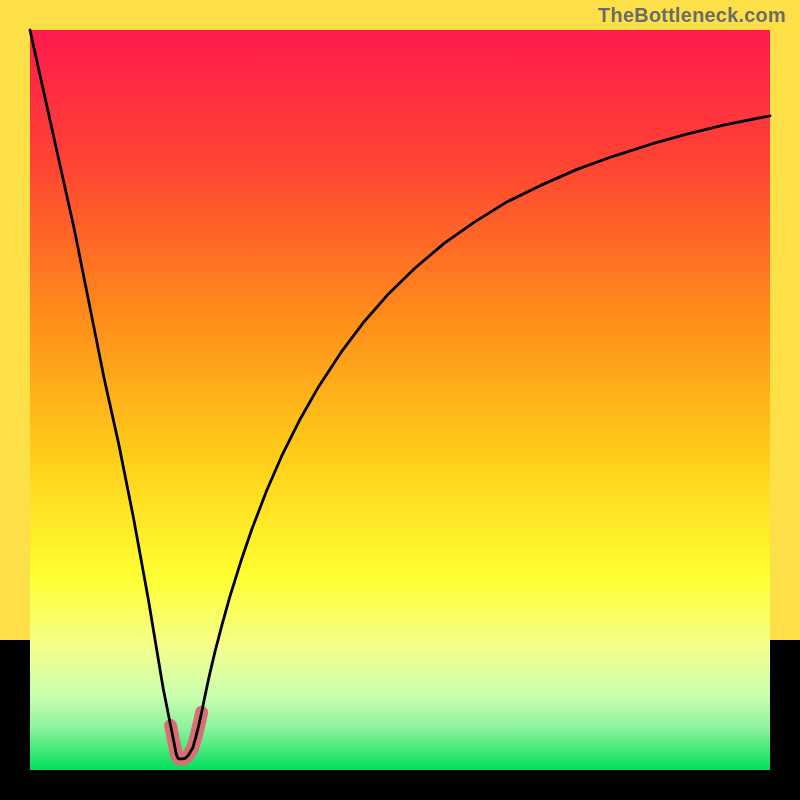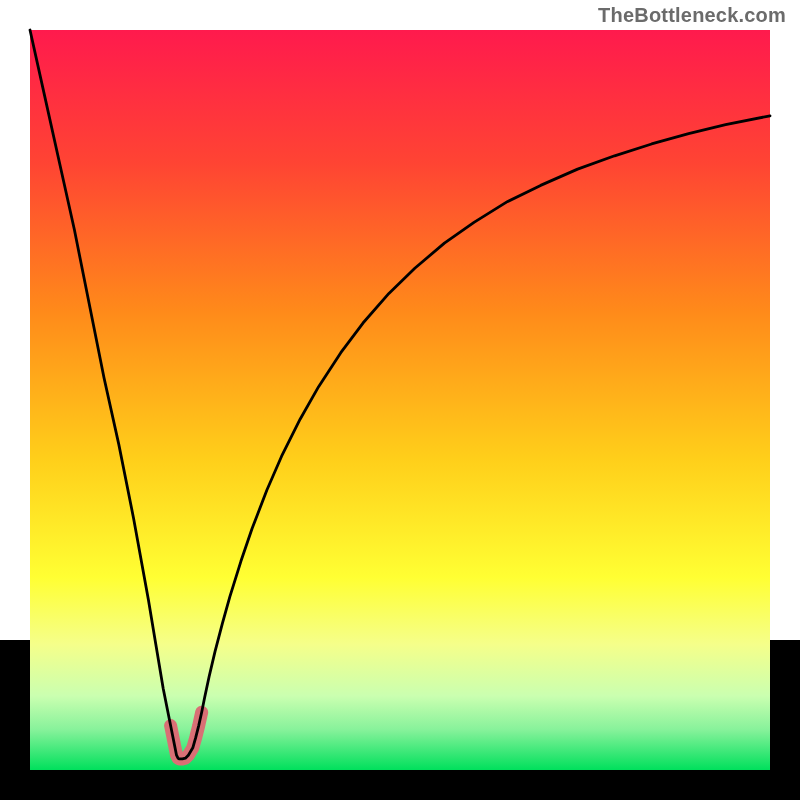--- a/index.html
+++ b/index.html
@@ -7,21 +7,21 @@
     padding: 0;
     width: 800px;
     height: 800px;
     overflow: hidden;
     background: #000;
   }
   .stage {
     position: relative;
     width: 800px;
     height: 640px;
-    background: #ffffff;
+    background: #fde047;
   }
   svg {
     position: absolute;
     top: 0;
     left: 0;
   }
   .watermark {
     position: absolute;
     top: 4px;
     right: 14px;

